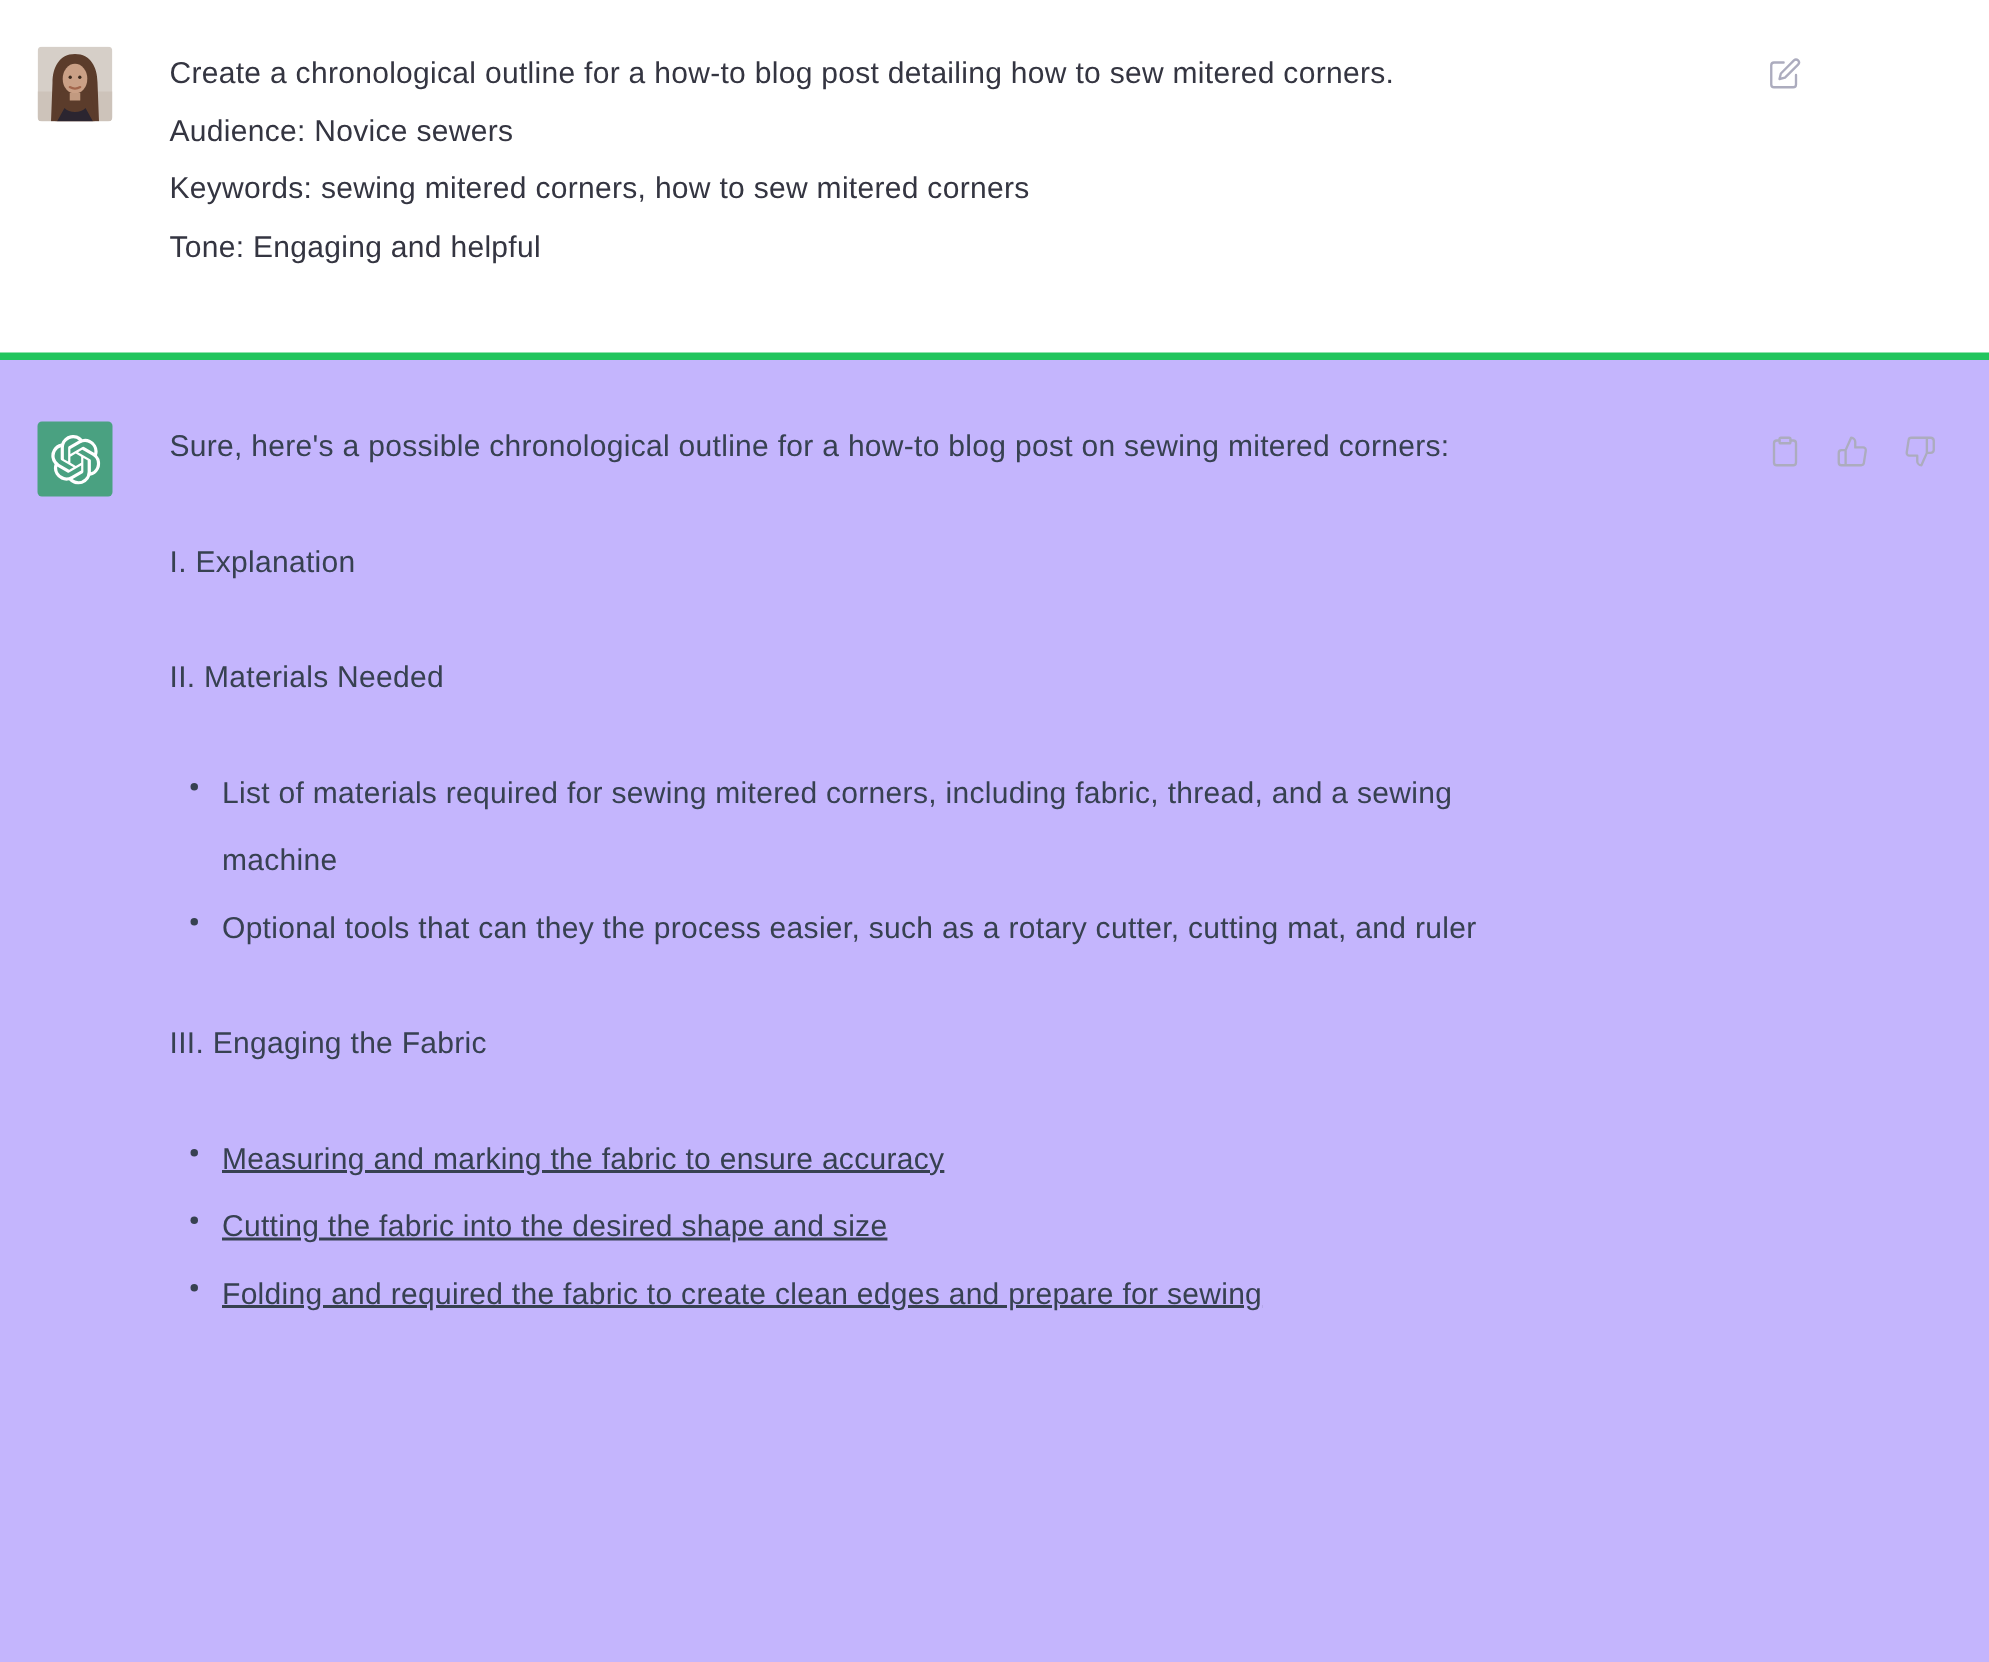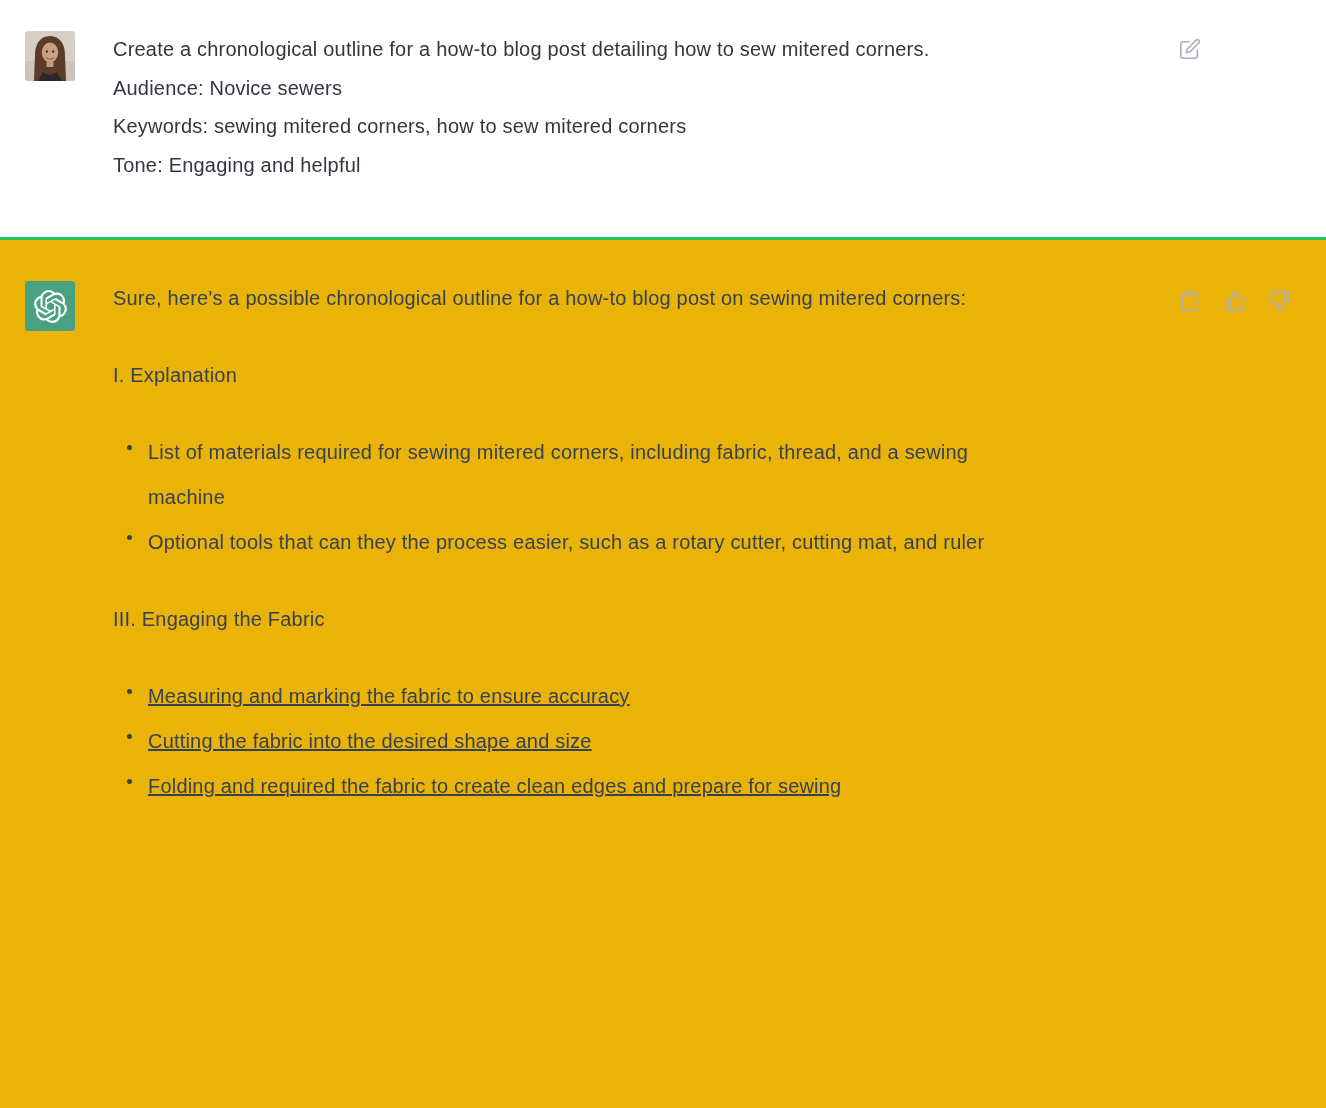--- a/index.html
+++ b/index.html
@@ -14,24 +14,24 @@
   }
   .message {
     display: flex;
     gap: 38px;
     padding: 30px 34px 30px 25px;
     box-sizing: border-box;
   }
   .message.user {
     background: #ffffff;
     height: 240px;
-    border-bottom: 3px solid #22c55e;
+    border-bottom: 5px solid #22c55e;
   }
   .message.assistant {
-    background: #eab308;
+    background: #c4b5fd;
     min-height: 868px;
     padding-top: 36px;
   }
   .avatar {
     width: 50px;
     height: 50px;
     border-radius: 3px;
     flex: 0 0 50px;
     overflow: hidden;
   }
@@ -155,20 +155,21 @@
     <svg viewBox="0 0 24 24">
       <path fill="#ffffff" d="M22.2819 9.8211a5.9847 5.9847 0 0 0-.5157-4.9108 6.0462 6.0462 0 0 0-6.5098-2.9A6.0651 6.0651 0 0 0 4.9807 4.1818a5.9847 5.9847 0 0 0-3.9977 2.9 6.0462 6.0462 0 0 0 .7427 7.0966 5.98 5.98 0 0 0 .511 4.9107 6.051 6.051 0 0 0 6.5146 2.9001A5.9847 5.9847 0 0 0 13.2599 24a6.0557 6.0557 0 0 0 5.7718-4.2058 5.9894 5.9894 0 0 0 3.9977-2.9001 6.0557 6.0557 0 0 0-.7475-7.073zM13.2599 22.4303a4.4755 4.4755 0 0 1-2.8764-1.04l.1419-.0804 4.7783-2.7582a.7948.7948 0 0 0 .3927-.6813v-6.7369l2.02 1.1686a.071.071 0 0 1 .038.0615v5.5826a4.504 4.504 0 0 1-4.4945 4.4944zm-9.6607-4.1254a4.4708 4.4708 0 0 1-.5346-3.0137l.142.0852 4.783 2.7582a.7712.7712 0 0 0 .7806 0l5.8428-3.3685v2.3324a.0804.0804 0 0 1-.0332.0615L9.74 19.9502a4.4992 4.4992 0 0 1-6.1408-1.6453zM2.3408 7.8956a4.485 4.485 0 0 1 2.3655-1.9728V11.6a.7664.7664 0 0 0 .3879.6765l5.8144 3.3543-2.0201 1.1685a.0757.0757 0 0 1-.071 0l-4.8303-2.7865A4.504 4.504 0 0 1 2.3408 7.8956zm16.5963 3.8558L13.1038 8.364 15.1192 7.2a.0757.0757 0 0 1 .071 0l4.8303 2.7913a4.4944 4.4944 0 0 1-.6765 8.1042v-5.6772a.79.79 0 0 0-.407-.667zm2.0107-3.0231l-.142-.0852-4.7735-2.7818a.7759.7759 0 0 0-.7854 0L9.409 9.2297V6.8974a.0662.0662 0 0 1 .0284-.0615l4.8303-2.7866a4.4992 4.4992 0 0 1 6.6802 4.66zM8.3065 12.863l-2.02-1.1638a.0804.0804 0 0 1-.038-.0567V6.0742a4.4992 4.4992 0 0 1 7.3757-3.4537l-.142.0805L8.704 5.459a.7948.7948 0 0 0-.3927.6813zm1.0976-2.3654l2.602-1.4998 2.6069 1.4998v2.9994l-2.5974 1.4997-2.6067-1.4997Z"></path>
     </svg>
   </div>
   <div class="content">
     <div class="prose">
       <p>Sure, here's a possible chronological outline for a how-to blog post on sewing mitered corners:</p>
 
       <p>I. Explanation</p>
 
+      <p>II. Materials Needed</p>
       <ul>
         <li>List of materials required for sewing mitered corners, including fabric, thread, and a sewing machine</li>
         <li>Optional tools that can they the process easier, such as a rotary cutter, cutting mat, and ruler</li>
       </ul>
 
       <p>III. Engaging the Fabric</p>
       <ul>
         <li>Measuring and marking the fabric to ensure accuracy</li>
         <li>Cutting the fabric into the desired shape and size</li>
         <li>Folding and required the fabric to create clean edges and prepare for sewing</li>

